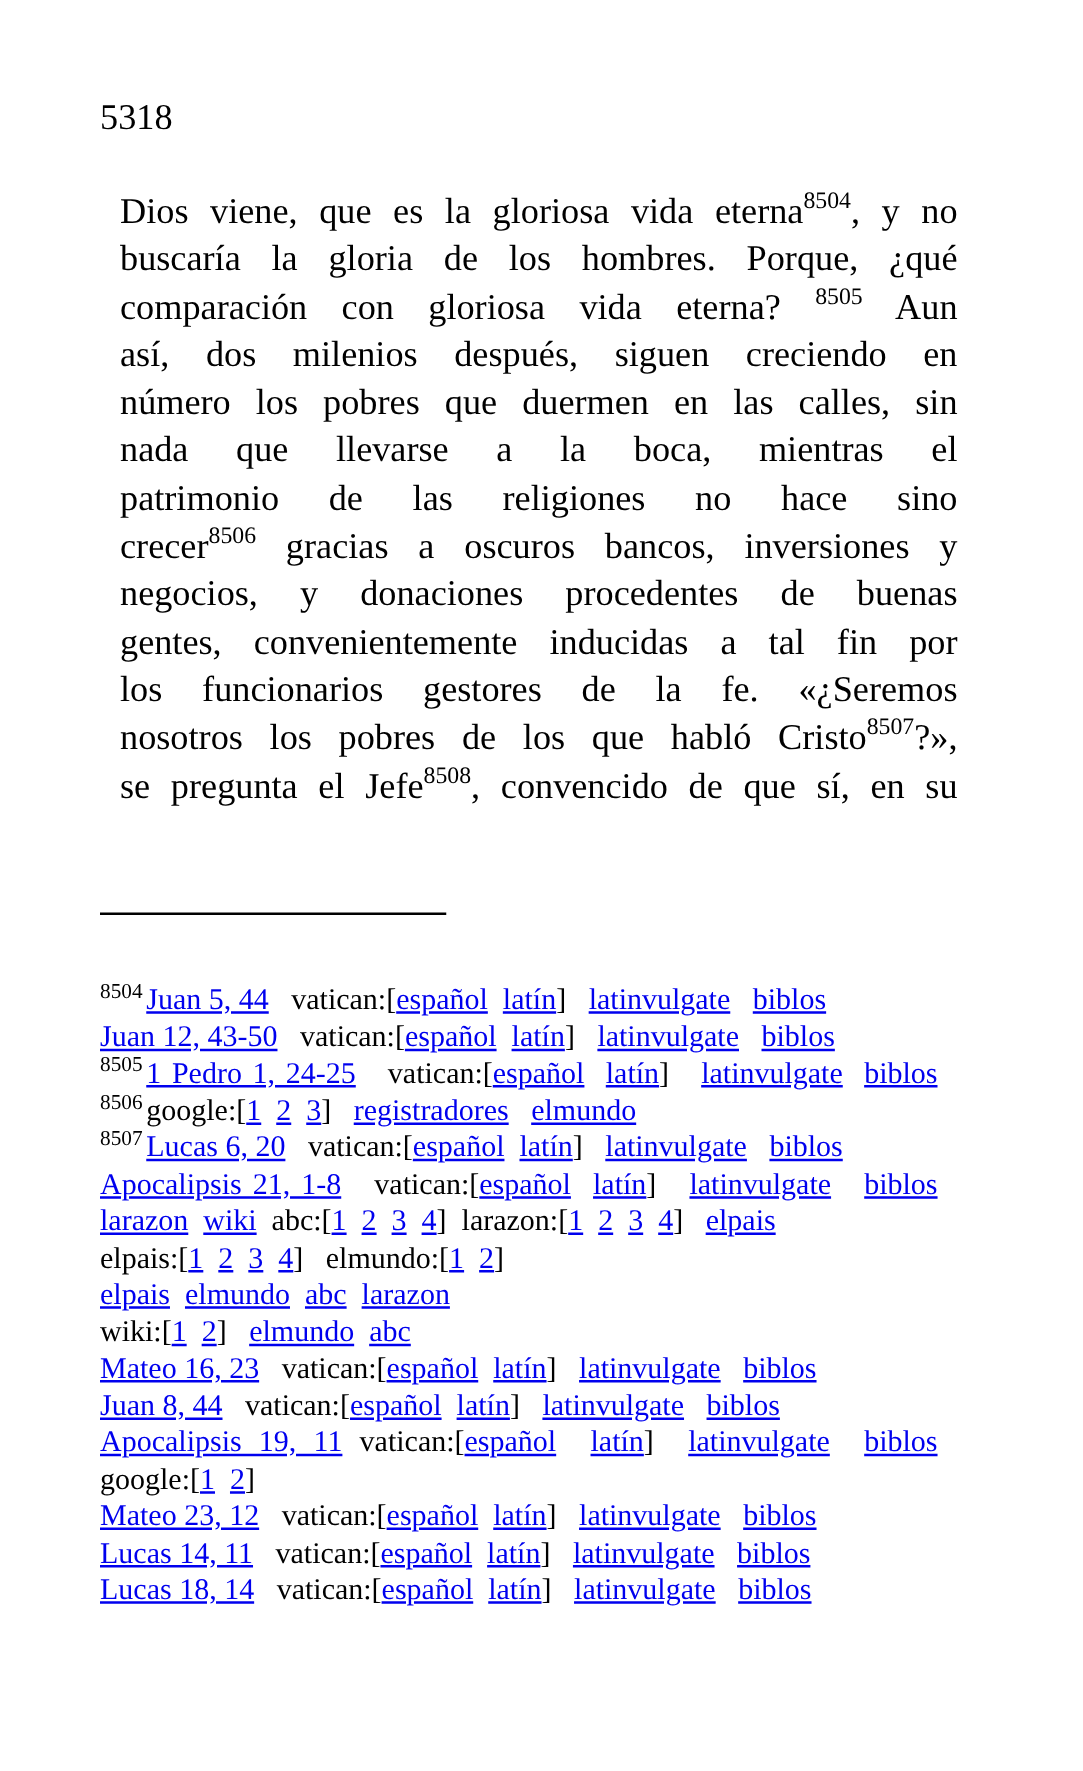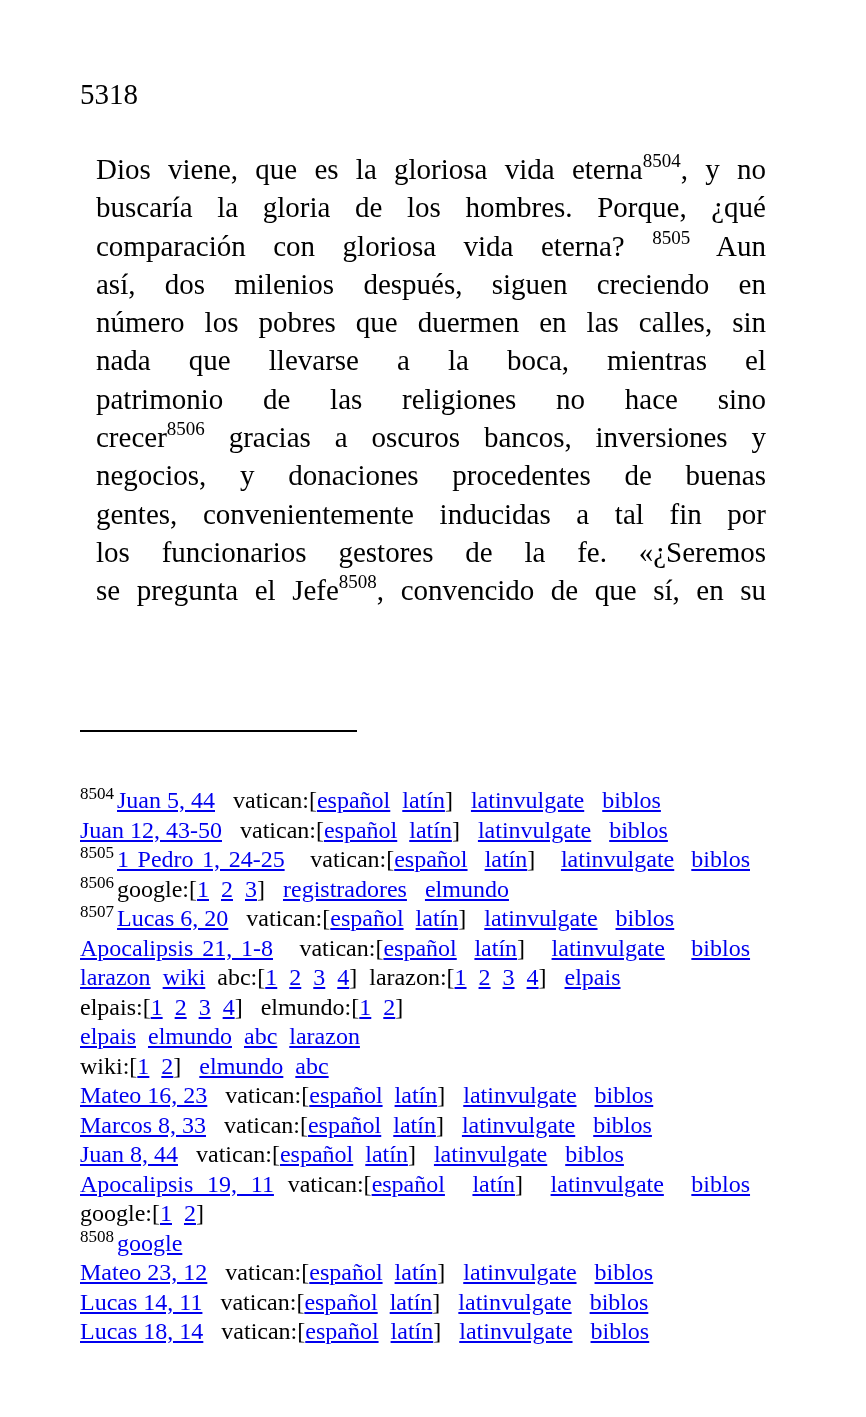--- a/index.html
+++ b/index.html
@@ -86,37 +86,36 @@
       <div class="mline"><span>buscaría la gloria de los hombres. Porque, ¿qué</span></div>
       <div class="mline"><span>comparación con gloriosa vida eterna? </span><sup class="mref">8505</sup><span> Aun</span></div>
       <div class="mline"><span>así, dos milenios después, siguen creciendo en</span></div>
       <div class="mline"><span>número los pobres que duermen en las calles, sin</span></div>
       <div class="mline"><span>nada que llevarse a la boca, mientras el</span></div>
       <div class="mline"><span>patrimonio de las religiones no hace sino</span></div>
       <div class="mline"><span>crecer</span><sup class="mref">8506</sup><span> gracias a oscuros bancos, inversiones y</span></div>
       <div class="mline"><span>negocios, y donaciones procedentes de buenas</span></div>
       <div class="mline"><span>gentes, convenientemente inducidas a tal fin por</span></div>
       <div class="mline"><span>los funcionarios gestores de la fe. «¿Seremos</span></div>
+      <div class="mline"><span>nosotros los pobres de los que habló Cristo</span><sup class="mref">8507</sup><span>?»,</span></div>
       <div class="mline"><span>se pregunta el Jefe</span><sup class="mref">8508</sup><span>, convencido de que sí, en su</span></div>
     </div>
   <div class="fnrule"></div>
   <div class="fns" id="footnotes">
       <div class="fline"><sup class="fref">8504</sup><a class="lnk">Juan 5, 44</a><span>   vatican:[</span><a class="lnk">español</a><span>  </span><a class="lnk">latín</a><span>]   </span><a class="lnk">latinvulgate</a><span>   </span><a class="lnk">biblos</a></div>
       <div class="fline"><a class="lnk">Juan 12, 43-50</a><span>   vatican:[</span><a class="lnk">español</a><span>  </span><a class="lnk">latín</a><span>]   </span><a class="lnk">latinvulgate</a><span>   </span><a class="lnk">biblos</a></div>
       <div class="fline full"><sup class="fref">8505</sup><a class="lnk">1 Pedro 1, 24-25</a><span>   vatican:[</span><a class="lnk">español</a><span>  </span><a class="lnk">latín</a><span>]   </span><a class="lnk">latinvulgate</a><span>  </span><a class="lnk">biblos</a></div>
       <div class="fline"><sup class="fref">8506</sup><span>google:[</span><a class="lnk">1</a><span>  </span><a class="lnk">2</a><span>  </span><a class="lnk">3</a><span>]   </span><a class="lnk">registradores</a><span>   </span><a class="lnk">elmundo</a></div>
       <div class="fline"><sup class="fref">8507</sup><a class="lnk">Lucas 6, 20</a><span>   vatican:[</span><a class="lnk">español</a><span>  </span><a class="lnk">latín</a><span>]   </span><a class="lnk">latinvulgate</a><span>   </span><a class="lnk">biblos</a></div>
       <div class="fline full"><a class="lnk">Apocalipsis 21, 1-8</a><span>   vatican:[</span><a class="lnk">español</a><span>  </span><a class="lnk">latín</a><span>]   </span><a class="lnk">latinvulgate</a><span>   </span><a class="lnk">biblos</a></div>
       <div class="fline"><a class="lnk">larazon</a><span>  </span><a class="lnk">wiki</a><span>  abc:[</span><a class="lnk">1</a><span>  </span><a class="lnk">2</a><span>  </span><a class="lnk">3</a><span>  </span><a class="lnk">4</a><span>]  larazon:[</span><a class="lnk">1</a><span>  </span><a class="lnk">2</a><span>  </span><a class="lnk">3</a><span>  </span><a class="lnk">4</a><span>]   </span><a class="lnk">elpais</a></div>
       <div class="fline"><span>elpais:[</span><a class="lnk">1</a><span>  </span><a class="lnk">2</a><span>  </span><a class="lnk">3</a><span>  </span><a class="lnk">4</a><span>]   elmundo:[</span><a class="lnk">1</a><span>  </span><a class="lnk">2</a><span>]</span></div>
       <div class="fline"><a class="lnk">elpais</a><span>  </span><a class="lnk">elmundo</a><span>  </span><a class="lnk">abc</a><span>  </span><a class="lnk">larazon</a></div>
       <div class="fline"><span>wiki:[</span><a class="lnk">1</a><span>  </span><a class="lnk">2</a><span>]   </span><a class="lnk">elmundo</a><span>  </span><a class="lnk">abc</a></div>
       <div class="fline"><a class="lnk">Mateo 16, 23</a><span>   vatican:[</span><a class="lnk">español</a><span>  </span><a class="lnk">latín</a><span>]   </span><a class="lnk">latinvulgate</a><span>   </span><a class="lnk">biblos</a></div>
-      <div class="fline"><a class="lnk">Marcos 8, 33</a><span>   vatican:[</span><a class="lnk">español</a><span>  </span><a class="lnk">latín</a><span>]   </span><a class="lnk">latinvulgate</a><span>   </span><a class="lnk">biblos</a></div>
       <div class="fline"><a class="lnk">Juan 8, 44</a><span>   vatican:[</span><a class="lnk">español</a><span>  </span><a class="lnk">latín</a><span>]   </span><a class="lnk">latinvulgate</a><span>   </span><a class="lnk">biblos</a></div>
       <div class="fline full"><a class="lnk">Apocalipsis 19, 11</a><span> vatican:[</span><a class="lnk">español</a><span>  </span><a class="lnk">latín</a><span>]  </span><a class="lnk">latinvulgate</a><span>  </span><a class="lnk">biblos</a></div>
       <div class="fline"><span>google:[</span><a class="lnk">1</a><span>  </span><a class="lnk">2</a><span>]</span></div>
-      <div class="fline"><sup class="fref">8508</sup><a class="lnk">google</a></div>
       <div class="fline"><a class="lnk">Mateo 23, 12</a><span>   vatican:[</span><a class="lnk">español</a><span>  </span><a class="lnk">latín</a><span>]   </span><a class="lnk">latinvulgate</a><span>   </span><a class="lnk">biblos</a></div>
       <div class="fline"><a class="lnk">Lucas 14, 11</a><span>   vatican:[</span><a class="lnk">español</a><span>  </span><a class="lnk">latín</a><span>]   </span><a class="lnk">latinvulgate</a><span>   </span><a class="lnk">biblos</a></div>
       <div class="fline"><a class="lnk">Lucas 18, 14</a><span>   vatican:[</span><a class="lnk">español</a><span>  </span><a class="lnk">latín</a><span>]   </span><a class="lnk">latinvulgate</a><span>   </span><a class="lnk">biblos</a></div>
     </div>
 </div>
 
 </body></html>

